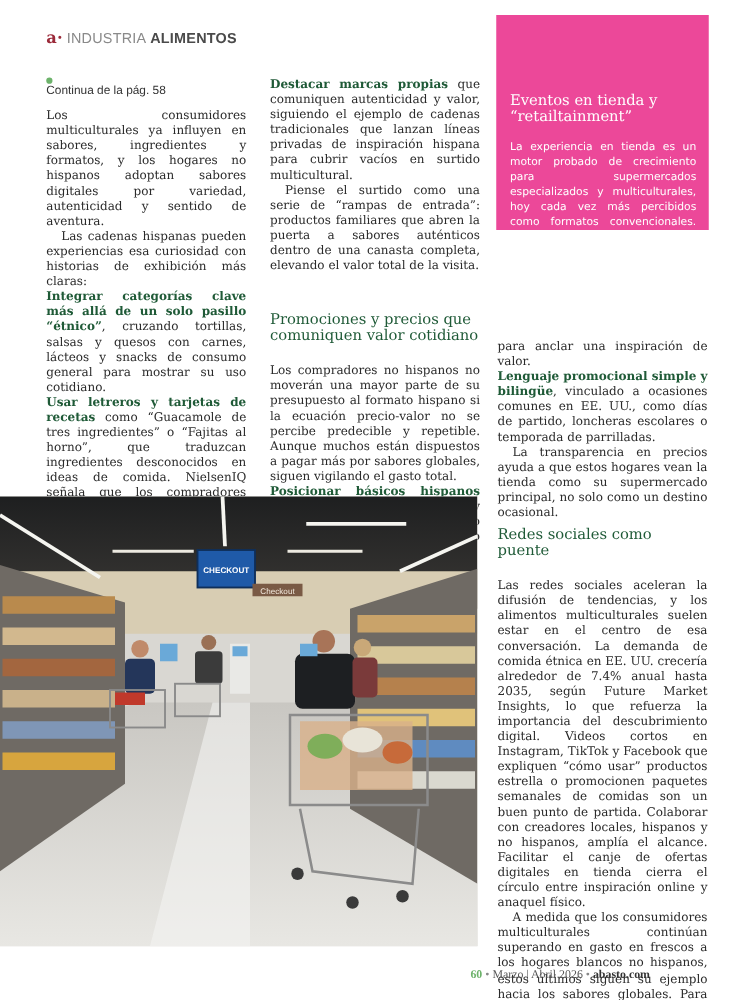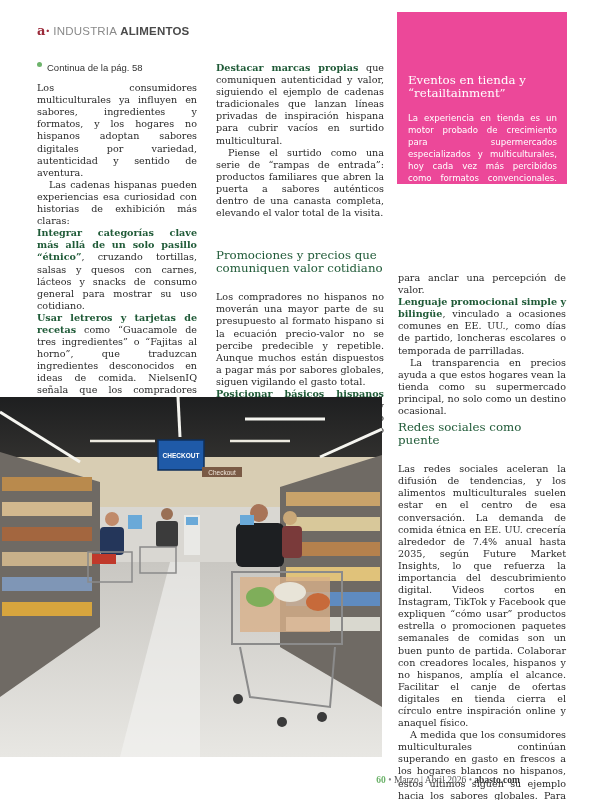--- a/index.html
+++ b/index.html
@@ -12,21 +12,21 @@
 
   .col { position: absolute; font-size: 9.6px; line-height: 12.1px; text-align: justify; hyphens: manual; }
   .col p { margin: 0; }
   .col p.indent { text-indent: 12px; }
   .kw { color: #1f5a37; font-weight: bold; }
 
   .col1 { left: 37px; top: 62px; width: 160px; }
   .col2 { left: 216px; top: 62px; width: 168px; }
   .col3 { left: 398px; top: 272px; width: 168px; }
 
-  .continua { font-family: "Liberation Sans", sans-serif; font-size: 9.5px; color: #333; margin-bottom: 8px; display: flex; align-items: flex-start; }
+  .continua { font-family: "Liberation Sans", sans-serif; font-size: 9.5px; color: #333; margin-bottom: 8px; display: flex; align-items: flex-start; flex-direction: column; }
   .continua .dot { display: inline-block; width: 5px; height: 5px; border-radius: 50%; background: #6db36b; margin-right: 5px; }
 
   h2.sub { font-family: "DejaVu Serif", serif; font-weight: normal; color: #1f5a37; font-size: 11.8px; line-height: 13px; margin-bottom: 16px; text-align: left; }
 
   .green-box { position: absolute; left: 397px; top: 12px; width: 170px; height: 172px; background: #ec4899; color: #ffffff; padding: 62px 10px 0 11px; }
   .green-box h3 { font-family: "DejaVu Serif", serif; font-weight: normal; font-size: 11.8px; line-height: 13px; margin-bottom: 12px; }
   .green-box p { font-family: "DejaVu Sans", sans-serif; font-size: 8.6px; line-height: 12.1px; text-align: justify; }
 
   .photo { position: absolute; left: 0; top: 397px; width: 382px; height: 360px; overflow: hidden; background: #d9d7d2; }
 
@@ -62,21 +62,21 @@
   <p>Los compradores no hispanos no moverán una mayor parte de su presupuesto al formato hispano si la ecuación precio-valor no se percibe predecible y repetible. Aunque muchos están dispuestos a pagar más por sabores globales, siguen vigilando el gasto total.</p>
   <p><span class="kw">Posicionar básicos hispanos</span><span> como tortillas y salsas —muy demandados por compradores no hispanos— bajo esquemas EDLP o con promociones frecuentes</span></p>
 </div>
 
 <div class="green-box">
   <h3>Eventos en tienda y “retailtainment”</h3>
   <p>La experiencia en tienda es un motor probado de crecimiento para supermercados especializados y multiculturales, hoy cada vez más percibidos como formatos convencionales. Degustaciones, demostraciones culinarias, eventos ligados a momentos culturales o deportivos y recompensas vía apps de lealtad fortalecen la frecuencia y el ticket promedio.</p>
 </div>
 
 <div class="col col3">
-  <p>para anclar una percepción de valor.</p>
+  <p>para anclar una inspiración de valor.</p>
   <p><span class="kw">Lenguaje promocional simple y bilingüe</span><span>, vinculado a ocasiones comunes en EE. UU., como días de partido, loncheras escolares o temporada de parrilladas.</span></p>
   <p class="indent">La transparencia en precios ayuda a que estos hogares vean la tienda como su supermercado principal, no solo como un destino ocasional.</p>
   <h2 class="sub" style="margin-top:4px;">Redes sociales como puente</h2>
   <p>Las redes sociales aceleran la difusión de tendencias, y los alimentos multiculturales suelen estar en el centro de esa conversación. La demanda de comida étnica en EE. UU. crecería alrededor de 7.4% anual hasta 2035, según Future Market Insights, lo que refuerza la importancia del descubrimiento digital. Videos cortos en Instagram, TikTok y Facebook que expliquen “cómo usar” productos estrella o promocionen paquetes semanales de comidas son un buen punto de partida. Colaborar con creadores locales, hispanos y no hispanos, amplía el alcance. Facilitar el canje de ofertas digitales en tienda cierra el círculo entre inspiración online y anaquel físico.</p>
   <p class="indent"><span>A medida que los consumidores multiculturales continúan superando en gasto en frescos a los hogares blancos no hispanos, estos últimos siguen su ejemplo hacia los sabores globales. Para los supermercados hispanos, la oportunidad es clara: capturar una mayor parte de esa canasta creciente con credibilidad cultural y experiencias de compra familiares y sin fricciones, en tienda, en el anaquel, en la promoción y en las redes sociales.</span></p>
 </div>
 
 <div class="photo">
   <svg width="382" height="360" viewBox="0 0 382 360" xmlns="http://www.w3.org/2000/svg">
     <defs>

